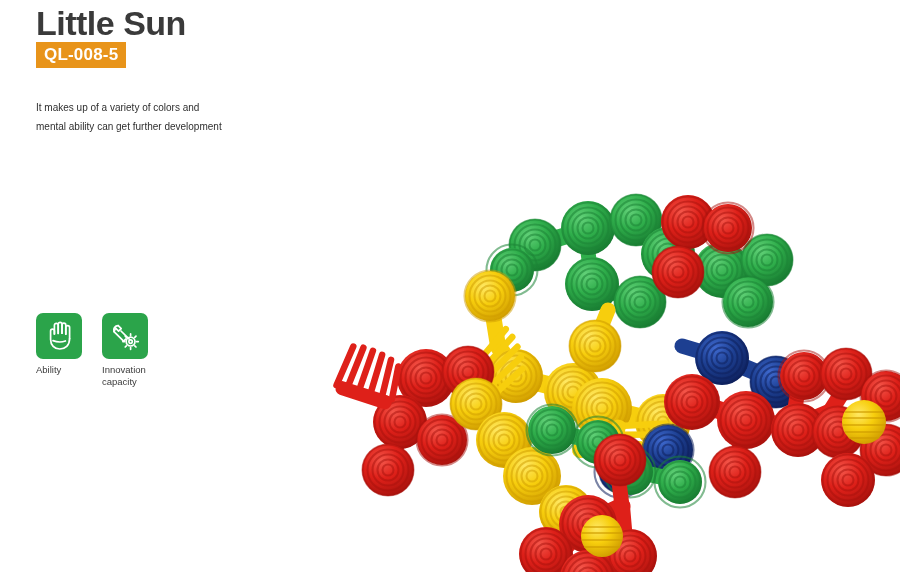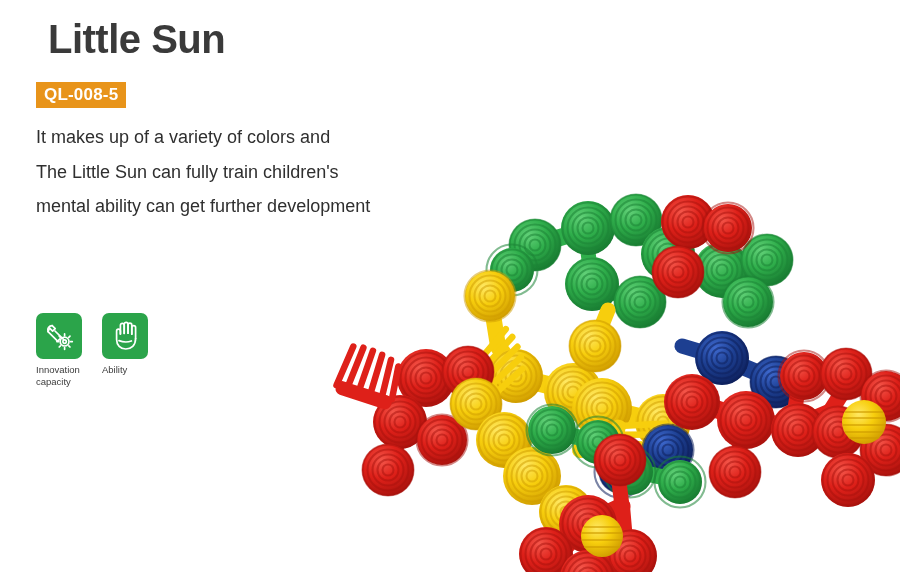--- a/index.html
+++ b/index.html
@@ -19,45 +19,45 @@
 
   
   .info-panel {
     position: absolute;
     left: 36px;
     top: 0px;
     width: 360px;
   }
 
   .product-title {
-    font-size: 40px;
+    font-size: 34px;
     font-weight: bold;
     color: #3a3a3a;
     letter-spacing: -0.5px;
     line-height: 1.05;
-    margin: 12px;
+    margin: 0;
     padding-top: 6px;
     white-space: nowrap;
   }
 
   .model-badge {
     display: inline-block;
-    margin-top: 10px;
+    margin-top: 0;
     padding: 2px 8px 3px 8px;
     background: #e8941a;
     color: #ffffff;
     font-size: 17px;
     font-weight: bold;
     letter-spacing: 0.2px;
     line-height: 1.25;
   }
 
   .description {
-    margin-top: 12px;
-    font-size: 18px;
+    margin-top: 30px;
+    font-size: 10px;
     line-height: 1.92;
     color: #2f2f2f;
   }
   .description .desc-line {
     display: block;
     white-space: pre;
   }
 
   
   .feature-list {
@@ -103,26 +103,46 @@
 <body>
 
 <div class="info-panel">
 
   <h1 class="product-title">Little Sun</h1>
 
   <div class="model-badge">QL-008-5</div>
 
   <div class="description">
     <span class="desc-line">It makes up of a variety of colors and</span>
-    <span class="desc-line">The Little Sun can fully train children's</span>
     <span class="desc-line">mental ability can get further development</span>
   </div>
 </div>
 
 <div class="feature-list">
+
+  <div class="feature-item">
+    <div class="feature-tile">
+      <span>
+        <svg width="30" height="32" viewBox="0 0 30 32" fill="none" stroke="#ffffff" stroke-width="1.7" stroke-linecap="round" stroke-linejoin="round">
+
+          <path d="M10.4 14.0 V5.2 a1.9 1.9 0 0 1 3.8 0 V13.4"></path>
+          <path d="M14.2 13.2 V4.2 a1.9 1.9 0 0 1 3.8 0 V13.2"></path>
+          <path d="M18.0 13.2 V5.0 a1.9 1.9 0 0 1 3.8 0 V14.0"></path>
+          <path d="M21.8 14.2 V7.6 a1.9 1.9 0 0 1 3.8 0 V18.6"></path>
+
+          <path d="M10.4 14.0 V11.0 a1.9 1.9 0 0 0 -3.8 0 V19.4
+                   c0 5.6 3.8 9.6 9.2 9.6
+                   c5.4 0 9.8 -3.6 9.8 -10.4"></path>
+
+          <path d="M9.0 20.6 c3.4 1.4 8.6 1.8 12.4 0.4"></path>
+        </svg>
+      </span>
+    </div>
+    <div class="feature-label">Ability</div>
+  </div>
 
   <div class="feature-item">
     <div class="feature-tile">
       <span>
         <svg width="32" height="32" viewBox="0 0 32 32" fill="none" stroke="#ffffff" stroke-width="1.7" stroke-linecap="round" stroke-linejoin="round">
 
           <path d="M9.2 5.6 A4.4 4.4 0 0 0 5.0 11.6 L14.6 21.2"></path>
           <path d="M9.2 5.6 L12.2 8.6 L9.6 11.2 L6.6 8.2"></path>
           <path d="M5.0 11.6 L6.6 8.2"></path>
           <path d="M14.6 21.2 L17.0 18.8"></path>
@@ -132,41 +152,20 @@
           <circle cx="21.6" cy="21.6" r="1.7"></circle>
           <path d="M21.6 15.6 V13.9 M21.6 29.3 V27.6"></path>
           <path d="M27.6 21.6 H29.3 M13.9 21.6 H15.6"></path>
           <path d="M25.8 17.4 L27.0 16.2 M16.2 27.0 L17.4 25.8"></path>
           <path d="M25.8 25.8 L27.0 27.0 M16.2 16.2 L17.4 17.4"></path>
         </svg>
       </span>
     </div>
     <div class="feature-label">Innovation
 capacity</div>
-  </div>
-
-  <div class="feature-item">
-    <div class="feature-tile">
-      <span>
-        <svg width="30" height="32" viewBox="0 0 30 32" fill="none" stroke="#ffffff" stroke-width="1.7" stroke-linecap="round" stroke-linejoin="round">
-
-          <path d="M10.4 14.0 V5.2 a1.9 1.9 0 0 1 3.8 0 V13.4"></path>
-          <path d="M14.2 13.2 V4.2 a1.9 1.9 0 0 1 3.8 0 V13.2"></path>
-          <path d="M18.0 13.2 V5.0 a1.9 1.9 0 0 1 3.8 0 V14.0"></path>
-          <path d="M21.8 14.2 V7.6 a1.9 1.9 0 0 1 3.8 0 V18.6"></path>
-
-          <path d="M10.4 14.0 V11.0 a1.9 1.9 0 0 0 -3.8 0 V19.4
-                   c0 5.6 3.8 9.6 9.2 9.6
-                   c5.4 0 9.8 -3.6 9.8 -10.4"></path>
-
-          <path d="M9.0 20.6 c3.4 1.4 8.6 1.8 12.4 0.4"></path>
-        </svg>
-      </span>
-    </div>
-    <div class="feature-label">Ability</div>
   </div>
 </div>
 
 <div class="product-photo">
   <svg width="570" height="422" viewBox="0 0 570 422">
     <defs>
 
       <radialGradient id="gRed" cx="38%" cy="32%" r="72%">
         <stop offset="0%" stop-color="#f4564a"></stop>
         <stop offset="48%" stop-color="#de2019"></stop>

